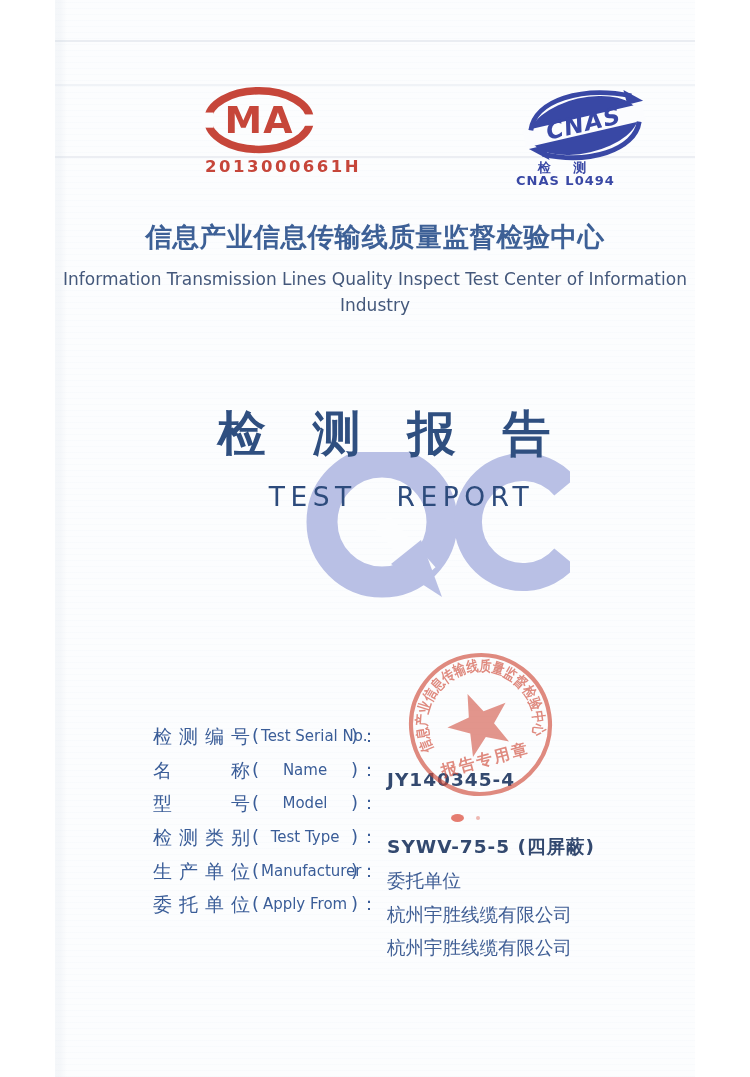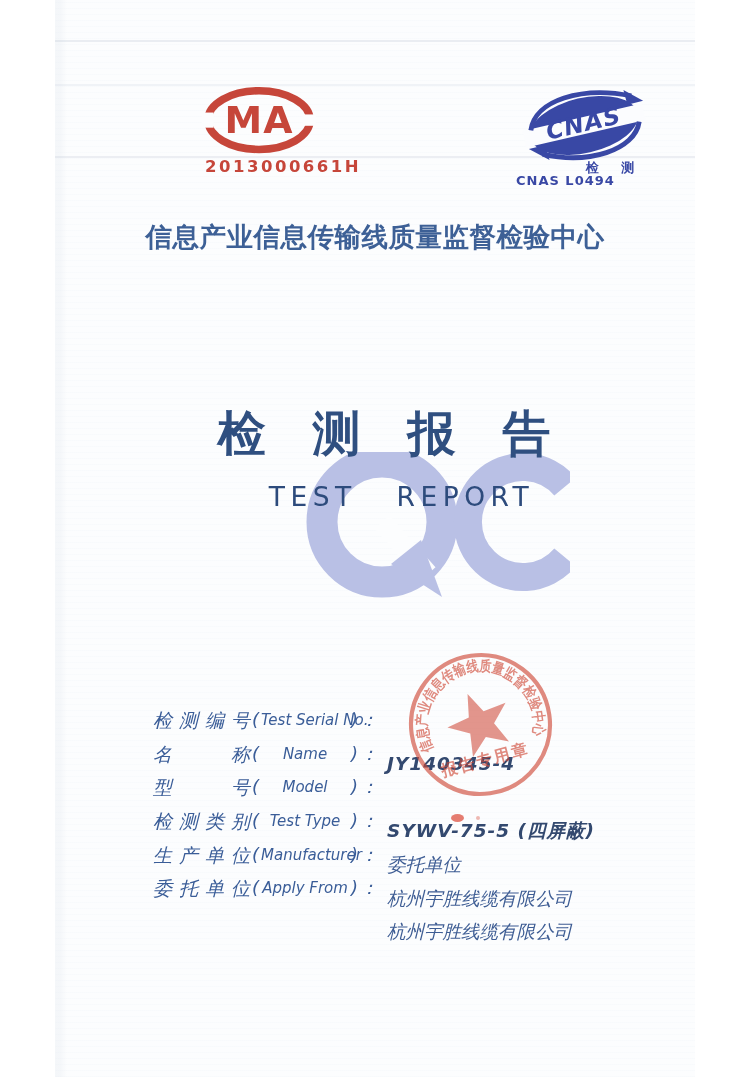--- a/index.html
+++ b/index.html
@@ -19,21 +19,21 @@
 
   
   .cma{position:absolute;left:147px;top:87px;width:114px;}
   .cma-num{
     position:absolute;left:150px;top:157px;width:160px;
     font-size:16.5px;font-weight:bold;letter-spacing:2.5px;color:#c6463a;
   }
   
   .cnas{position:absolute;left:466px;top:84px;width:130px;}
   .cnas-sub{
-    position:absolute;left:492px;top:159px;width:126px;text-align:center;
+    position:absolute;left:444px;top:159px;width:126px;text-align:center;
     font-size:13px;font-weight:bold;letter-spacing:9px;padding-left:9px;box-sizing:border-box;
     color:#3948a5;
   }
   .cnas-no{
     position:absolute;left:461px;top:173px;width:136px;text-align:left;
     font-size:13px;font-weight:bold;letter-spacing:1px;color:#3948a5;
   }
 
   .title-cn{
     position:absolute;left:0;right:0;top:219px;text-align:center;
@@ -49,21 +49,21 @@
     font-size:48px;font-weight:bold;color:#2f4f80;
     letter-spacing:47px;padding-left:65px;box-sizing:border-box;white-space:nowrap;
   }
   .qc-mark{position:absolute;left:243px;top:452px;}
   .test-report{
     position:absolute;left:53px;right:0;top:481px;text-align:center;
     font-size:26.5px;letter-spacing:5.5px;word-spacing:26px;color:#2d4b7c;font-weight:500;
   }
 
   
-  .fields{position:absolute;left:98px;top:708px;right:0;font-style:italic;}
+  .fields{position:absolute;left:98px;top:724px;right:0;}
   .frow{display:flex;align-items:flex-start;height:33.7px;line-height:24px;}
   .cn{
     width:97px;flex:none;font-size:19px;color:#3a5d98;
     text-align:justify;text-align-last:justify;
   }
   .paren{color:#3a5d98;font-size:18px;padding:0 2px;flex:none;}
   .en{width:88px;flex:none;text-align:center;font-size:15px;color:#3a5d98;white-space:nowrap;}
   .colon{color:#3a5d98;font-size:18px;flex:none;}
   .val{margin-left:9px;font-size:18.5px;color:#3e5d94;white-space:nowrap;margin-top:44px;}
   .val.latin{font-weight:bold;letter-spacing:1px;color:#33496f;}
@@ -104,20 +104,24 @@
       <path d="M 10 47 C 14 16, 62 2, 112 12" fill="none" stroke="#3948a5" stroke-width="5"></path>
       <polygon points="124,17 104,6 108,21" fill="#3948a5"></polygon>
       <path d="M 120 38 C 116 67, 68 82, 22 71" fill="none" stroke="#3948a5" stroke-width="5"></path>
       <polygon points="8,66 29,77 24,62" fill="#3948a5"></polygon>
     </svg>
   </div>
   <div class="cnas-sub">检 测</div>
   <div class="cnas-no">CNAS L0494</div>
 
   <div class="title-cn">信息产业信息传输线质量监督检验中心</div>
+  <div class="title-en">
+    <div>Information Transmission Lines Quality Inspect Test Center of Information</div>
+    <div>Industry</div>
+  </div>
 
   <svg class="qc-mark" width="272" height="158" viewBox="0 0 272 158">
     <title>QC</title>
     <circle cx="84" cy="70" r="60" fill="none" stroke="#b9c0e5" stroke-width="31"></circle>
     <path d="M 267 105.4 A 55 55 0 1 1 267 34.6" fill="none" stroke="#b9c0e5" stroke-width="28"></path>
     <line x1="84" y1="70" x2="130" y2="122" stroke="#fcfdfe" stroke-width="20"></line>
     <polygon points="144,145 93,112 123,88" fill="#b9c0e5"></polygon>
   </svg>
 
   <div class="report-title">检测报告</div>

